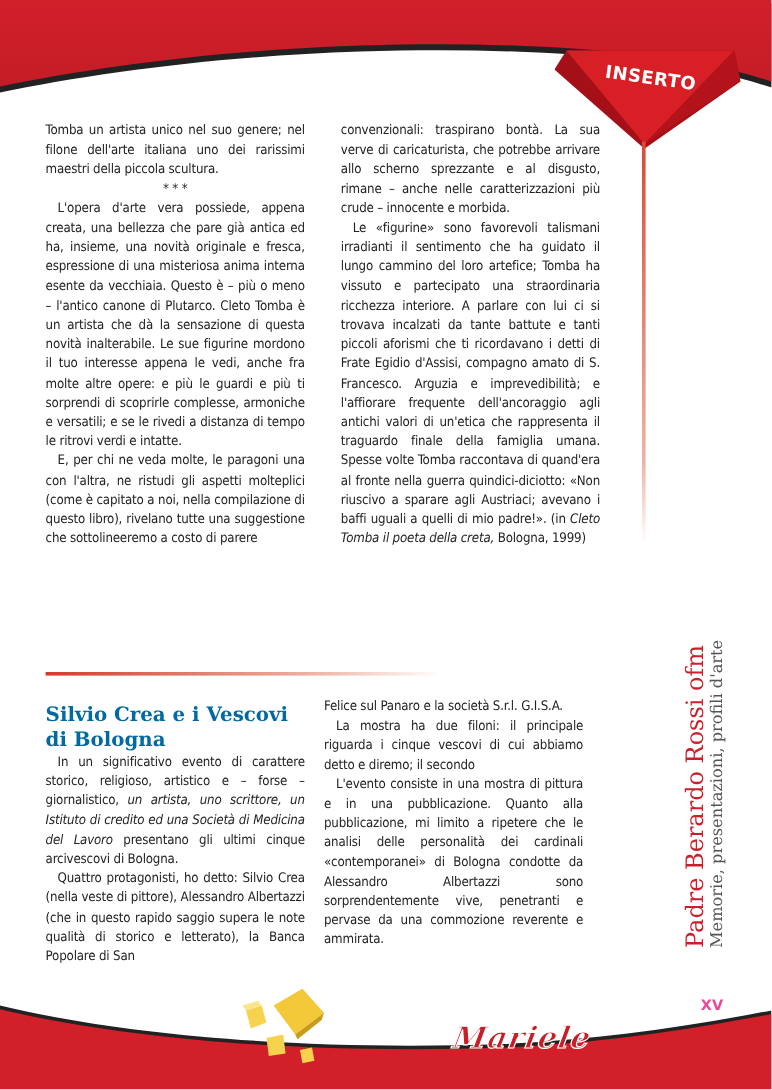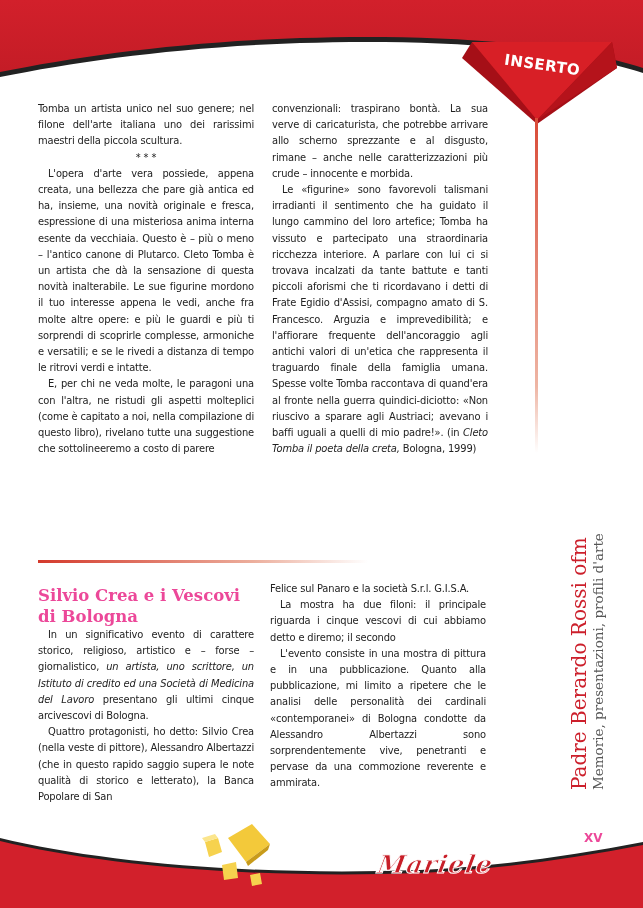--- a/index.html
+++ b/index.html
@@ -7,25 +7,25 @@
     .top-band { position: absolute; left: 0; top: 0; width: 643px; height: 110px; }
     .bottom-band { position: absolute; left: 0; top: 800px; width: 643px; height: 108px; }
     .insert-badge { position: absolute; left: 462px; top: 38px; width: 160px; height: 90px; }
     .insert-label { position: absolute; left: 504px; top: 56px; color: #fff; font-family: "DejaVu Sans", sans-serif; font-weight: bold; font-size: 15px; letter-spacing: 0.5px; transform: rotate(8deg); }
     .vline { position: absolute; left: 535px; top: 118px; width: 3px; height: 335px; background: linear-gradient(to bottom, #d94b38, #eeb5a4 80%, rgba(255,255,255,0)); }
     .col { position: absolute; font-size: 11px; line-height: 16.2px; text-align: justify; font-stretch: condensed; letter-spacing: -0.15px; }
     .col p { margin: 0; }
     .col p.ind { text-indent: 10px; }
     .col .stars { text-align: center; }
     .col1 { left: 38px; top: 101px; width: 216px; }
-    .col2 { left: 272px; top: 101px; width: 216px; }
+    .col2 { left: 284px; top: 101px; width: 216px; }
     .col3 { left: 38px; top: 627px; width: 216px; }
     .col4 { left: 270px; top: 581px; width: 216px; }
     .divider { position: absolute; left: 38px; top: 560px; width: 330px; height: 3px; background: linear-gradient(to right, #d43a2c, #ecae9c 65%, rgba(255,255,255,0)); }
-    .section-title { position: absolute; left: 38px; top: 585px; width: 220px; font-family: "DejaVu Serif", serif; font-weight: bold; color: #ec4899; font-size: 16.5px; line-height: 21px; }
+    .section-title { position: absolute; left: 38px; top: 585px; width: 220px; font-family: "DejaVu Serif", serif; font-weight: bold; color: #0369a1; font-size: 16.5px; line-height: 21px; }
     .side { position: absolute; left: 568px; top: 790px; transform-origin: 0 0; transform: rotate(-90deg); white-space: nowrap; }
     .side-title { font-family: "DejaVu Serif", serif; color: #cc1f2b; font-size: 20px; line-height: 22px; display: block; }
     .side-sub { font-family: "DejaVu Serif", serif; color: #555; font-size: 13.5px; line-height: 16px; display: block; }
     .logo { position: absolute; left: 378px; top: 850px; font-family: "DejaVu Serif", serif; font-style: italic; font-weight: bold; font-size: 25px; color: #c81e28; -webkit-text-stroke: 1px #fff; transform: skewX(-10deg); letter-spacing: 1px; }
     .page-num { position: absolute; left: 584px; top: 831px; font-family: "DejaVu Sans", sans-serif; font-weight: bold; font-size: 12px; color: #ec4899; }
     em { font-style: italic; }
   </style>
 </head>
 <body>
 

